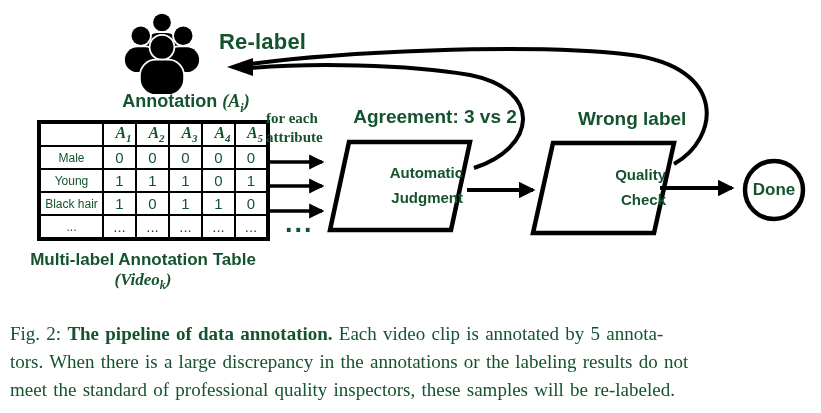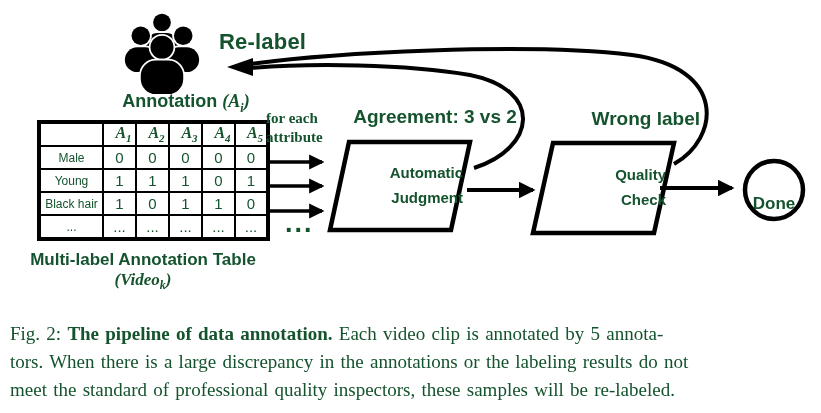--- a/index.html
+++ b/index.html
@@ -12,25 +12,25 @@
 
   
   .relabel{left:219px;top:29px;font-size:22px;font-weight:bold;letter-spacing:.2px;}
   .annotators{left:100px;top:91px;width:172px;text-align:center;font-size:18px;font-weight:bold;}
   .mathvar{font-family:"Liberation Serif",serif;font-style:italic;font-weight:bold;}
   .mathvar sub{font-size:12px;}
   .foreach{left:266px;top:109px;width:72px;font-family:"Liberation Serif",serif;
            font-weight:bold;font-size:15px;line-height:19px;}
   .flow-ellipsis{left:285px;top:208px;font-size:27px;font-weight:bold;letter-spacing:2px;}
   .agreement{left:352px;top:106px;width:166px;text-align:center;font-size:19px;font-weight:bold;}
-  .wronglabel{left:578px;top:108px;width:122px;text-align:right;font-size:19px;font-weight:bold;}
+  .wronglabel{left:578px;top:108px;width:122px;text-align:left;font-size:19px;font-weight:bold;}
   .node-label{width:126px;text-align:right;font-size:15px;font-weight:bold;line-height:25px;}
   .aj-label{left:337px;top:160px;}
   .qc-label{left:540px;top:162px;}
-  .done-label{left:744px;top:180px;width:60px;text-align:center;font-size:17px;font-weight:bold;margin-top:14px;}
+  .done-label{left:744px;top:180px;width:60px;text-align:center;font-size:17px;font-weight:bold;}
 
   
   .tablewrap{left:37px;top:120px;}
   table.ann{border-collapse:collapse;table-layout:fixed;width:230px;background:#fff;
             border:4px solid #000;}
   table.ann th,table.ann td{border:2px solid #000;height:21px;padding:0;text-align:center;vertical-align:middle;}
   table.ann th{font-family:"Liberation Serif",serif;font-style:italic;font-weight:bold;font-size:16px;padding-left:8px;}
   table.ann th sub{font-size:11px;font-style:italic;}
   td.rowlabel{font-size:12px;}
   td.val{font-size:15px;}

